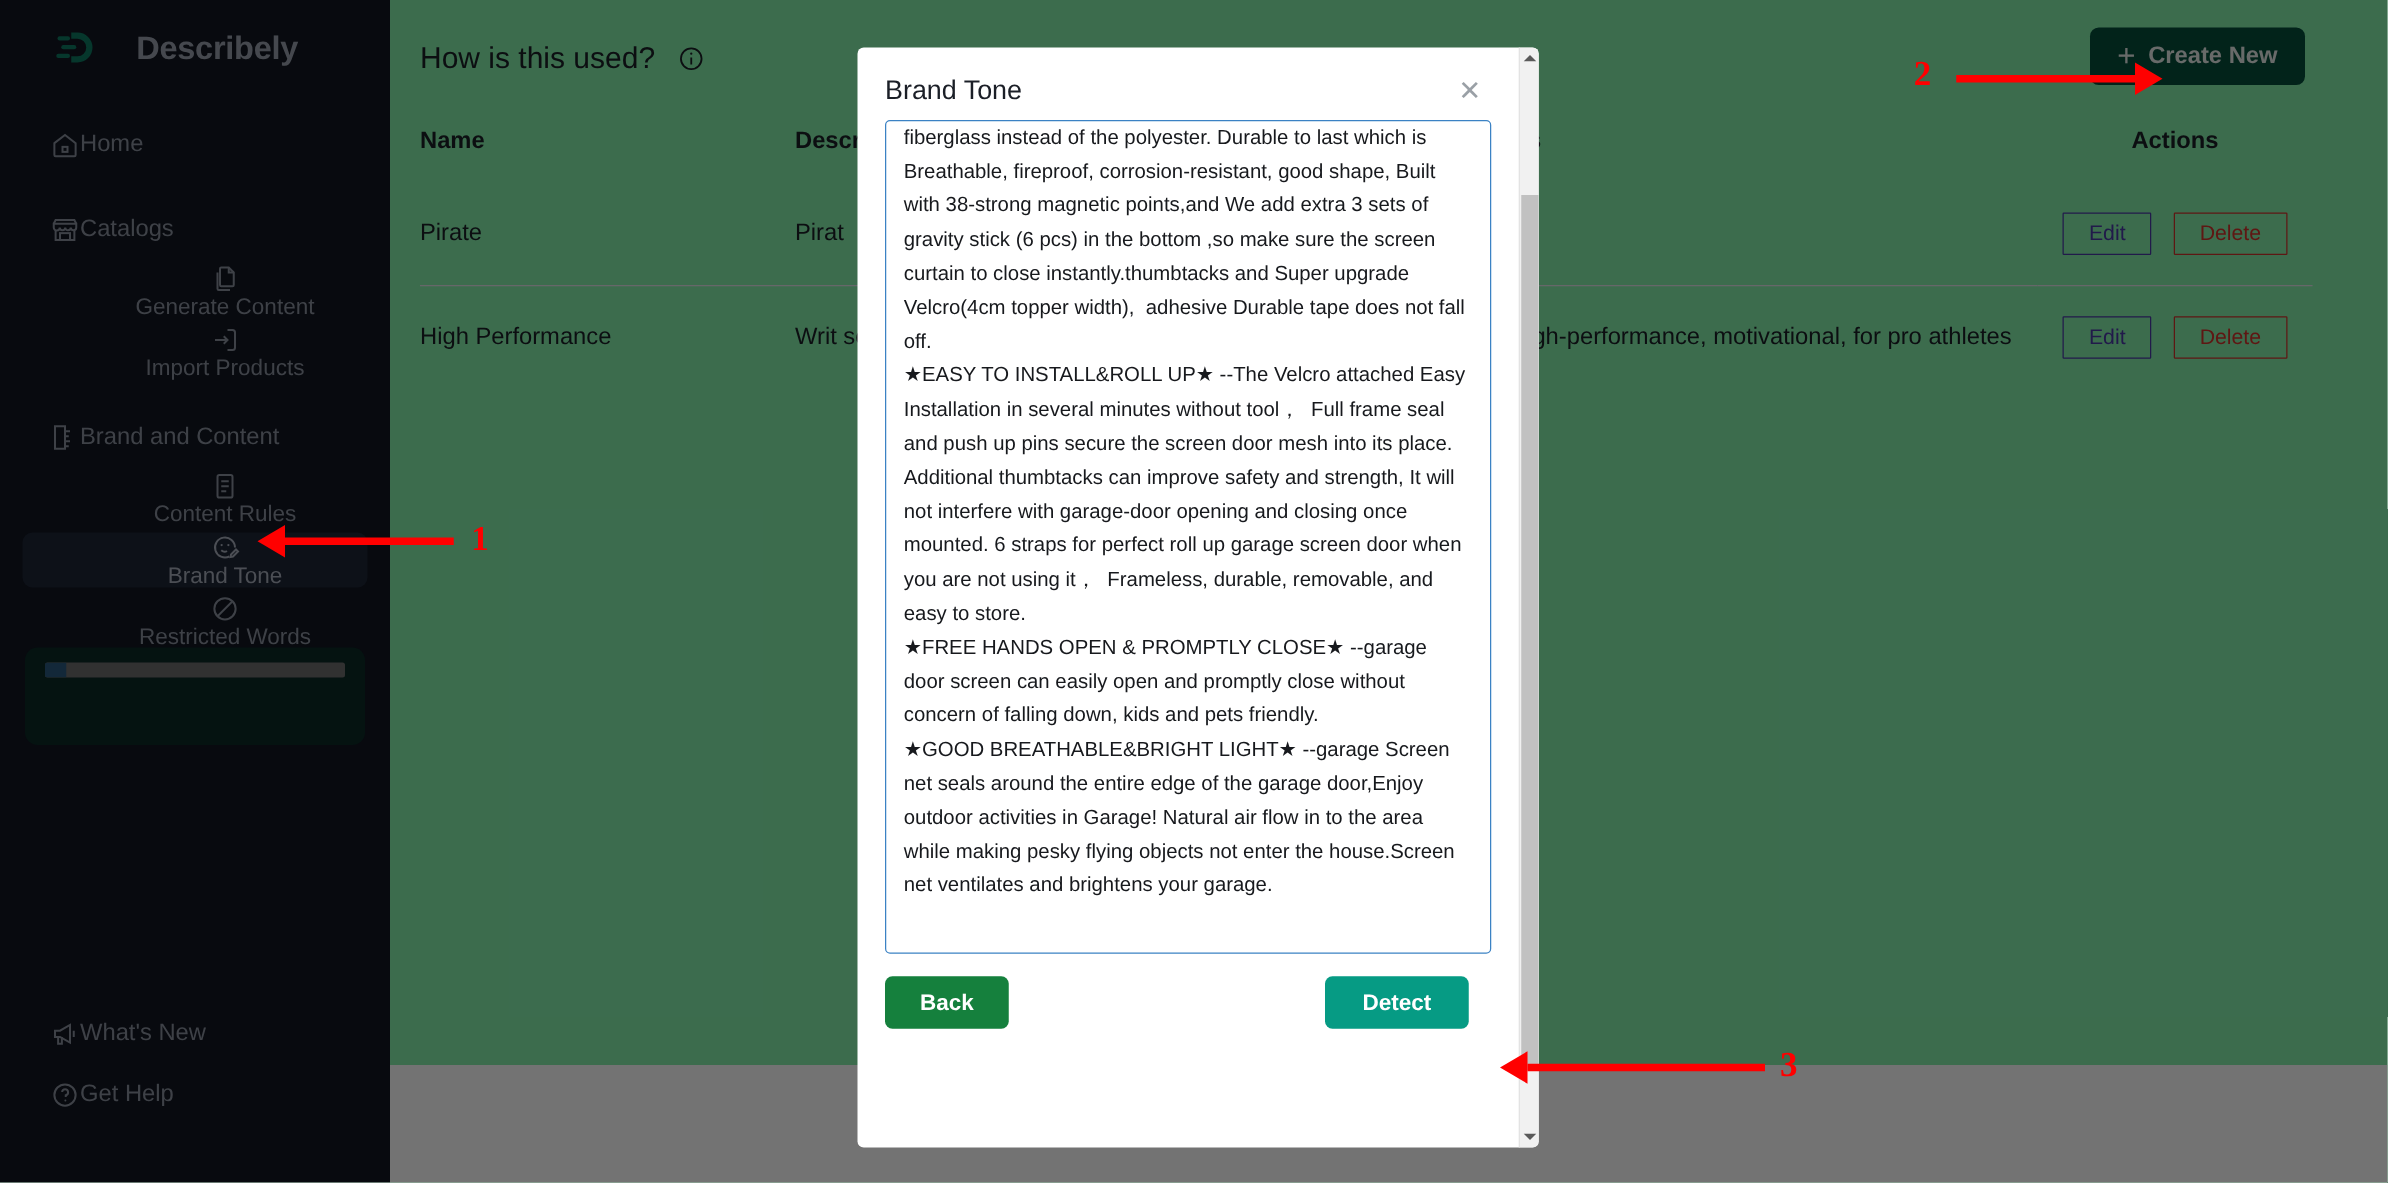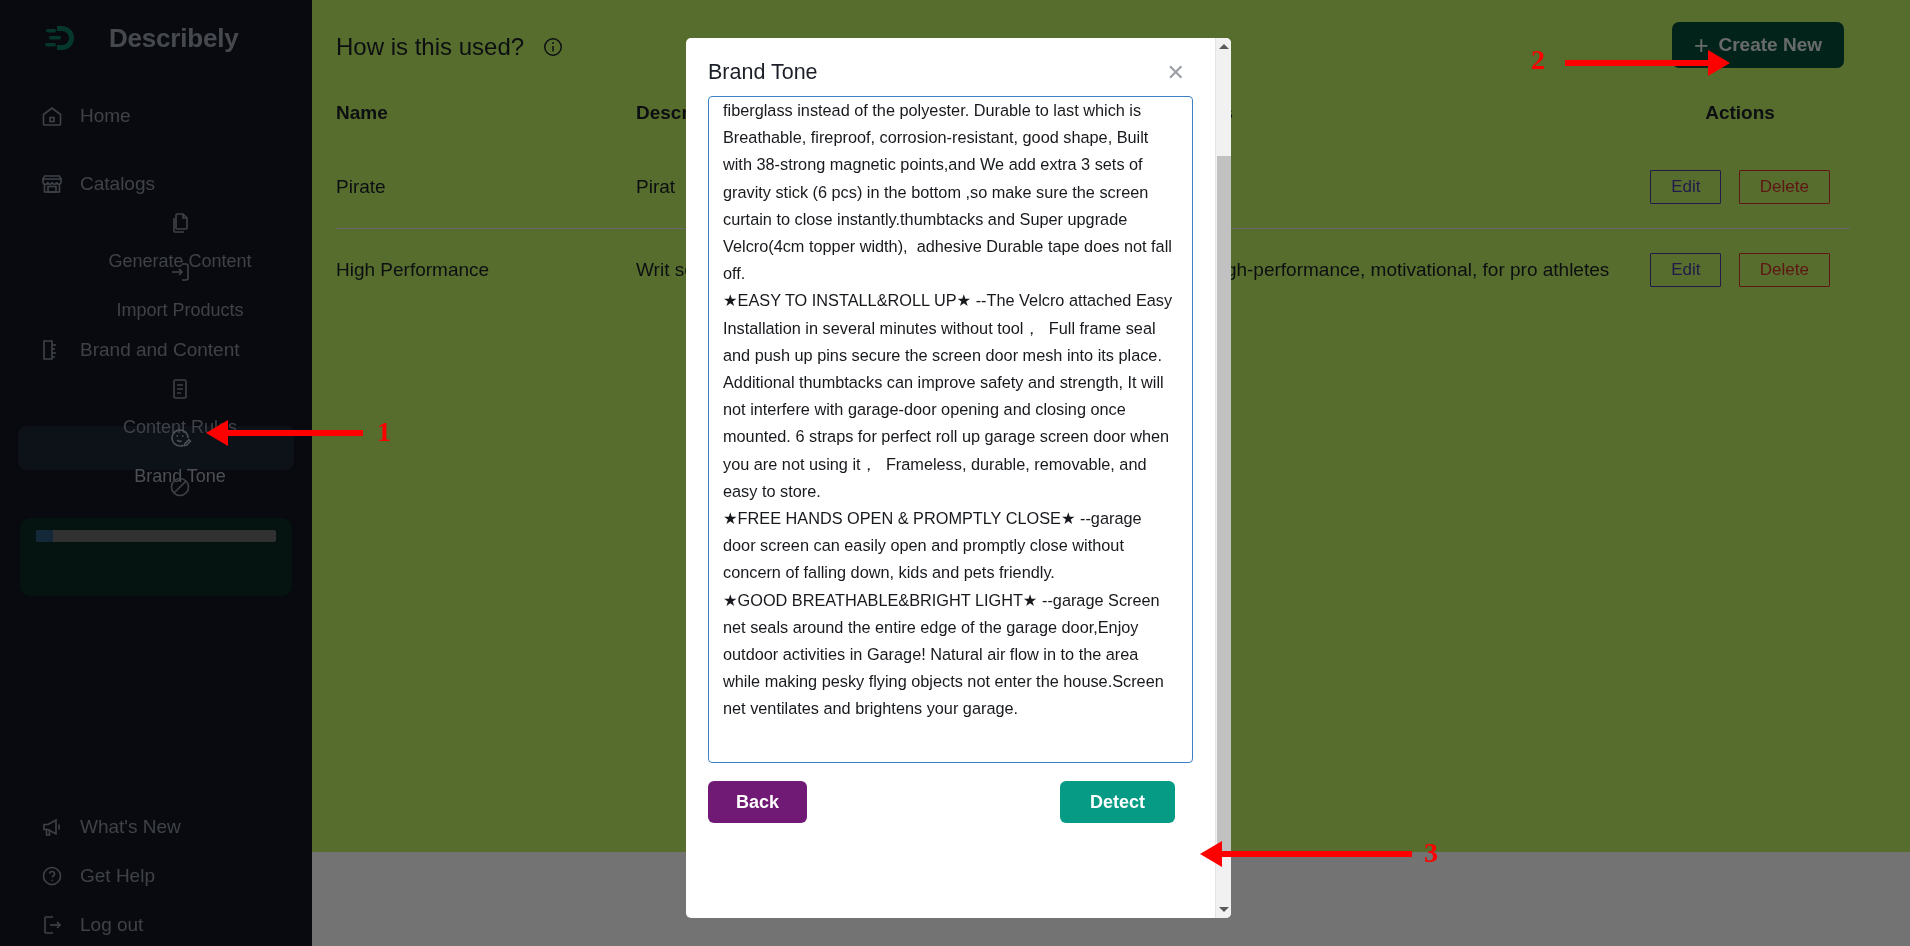--- a/index.html
+++ b/index.html
@@ -23,21 +23,21 @@
     padding: 18px 0 0 44px;
     height: 58px;
   }
   .brand-logo { width: 40px; height: 32px; flex: 0 0 auto; }
   .brand-name {
     font-size: 26px; font-weight: bold; color: #9aa1ad;
     letter-spacing: -0.2px;
   }
   .nav { margin-top: 36px; }
   .nav-item {
-    display: flex; align-items: center; gap: 16px;
+    display: flex; align-items: center; gap: 0;
     height: 44px;
     margin: 5px 18px;
     padding-left: 22px;
     border-radius: 8px;
     font-size: 19px;
     color: #8a919e;
     cursor: pointer;
     white-space: nowrap;
   }
   .nav-item.sub { padding-left: 48px; font-size: 18px; flex-direction: column; }
@@ -65,21 +65,21 @@
     font-size: 16.5px; line-height: 1.32;
     color: #9aa1ad;
   }
 
   #bottom-nav { position: absolute; left: 0; top: 800px; width: 312px; }
 
   
   #page {
     position: absolute; left: 312px; top: 0;
     width: 1598px; height: 852px;
-    background: #bef264;
+    background: #86efac;
   }
   #page-inner { padding: 26px 60px 0 24px; }
   .page-head { display: flex; align-items: center; gap: 18px; height: 42px; }
   .page-head-title { font-size: 24px; color: #1b1f27; }
   .info-icon { width: 22px; height: 22px; }
   #create-new {
     position: absolute; right: 66px; top: 22px;
     background: #064e3b; color: #e6ece9;
     border: none; border-radius: 7px;
     height: 46px; padding: 0 22px;
@@ -159,21 +159,21 @@
     position: relative;
   }
   #tone-inner { margin-top: -56px; white-space: pre-wrap; }
   #modal-footer {
     height: 96px;
     display: flex; align-items: center; justify-content: space-between;
     padding: 0 24px 18px 22px;
     margin-right: 16px;
   }
   #back-btn {
-    background: #701a75; color: #ffffff;
+    background: #15803d; color: #ffffff;
     border: none; border-radius: 6px;
     height: 42px; padding: 0 28px;
     font-size: 18px; font-weight: bold; font-family: inherit;
     cursor: pointer;
   }
   #detect-btn {
     background: #069b84; color: #ffffff;
     border: none; border-radius: 6px;
     height: 42px; padding: 0 30px;
     font-size: 18px; font-weight: bold; font-family: inherit;
@@ -349,30 +349,20 @@
     </div>
     <div class="nav-item">
       <span class="ico">
         <svg viewBox="0 0 24 24" width="24" height="24" fill="none" stroke="#8a919e" stroke-width="1.6">
           <circle cx="12" cy="12" r="8.5"></circle>
           <path d="M9.7 9.6a2.4 2.4 0 1 1 2.9 2.6v1.4"></path>
           <circle cx="12.3" cy="16.4" r="0.8" fill="#8a919e" stroke="none"></circle>
         </svg>
       </span>
       <span>Get Help</span>
-    </div>
-    <div class="nav-item">
-      <span class="ico">
-        <svg viewBox="0 0 24 24" width="24" height="24" fill="none" stroke="#8a919e" stroke-width="1.6">
-          <path d="M13 4H6a1 1 0 0 0-1 1v14a1 1 0 0 0 1 1h7"></path>
-          <path d="M10 12h10"></path>
-            <path d="M17 9l3 3-3 3"></path>
-        </svg>
-      </span>
-      <span>Log out</span>
     </div>
   </div>
 </div>
 
 <div id="page">
   <div id="page-inner">
     <div class="page-head">
       <span class="page-head-title">How is this used?</span>
       <span class="info-icon">
         <svg viewBox="0 0 24 24" width="22" height="22" fill="none" stroke="#1b1f27" stroke-width="1.6">

